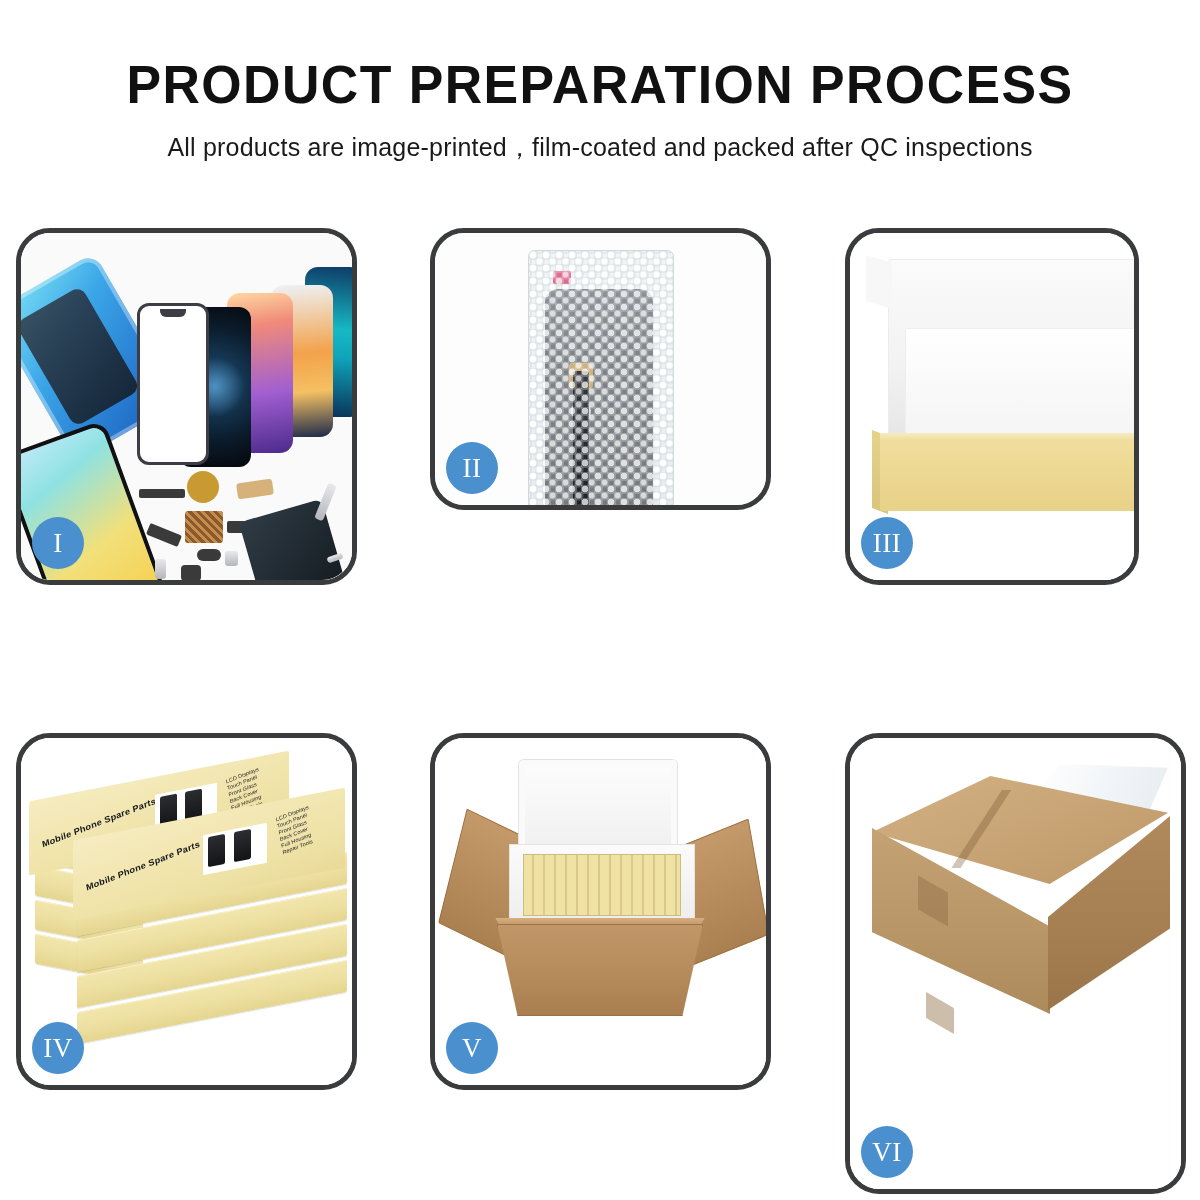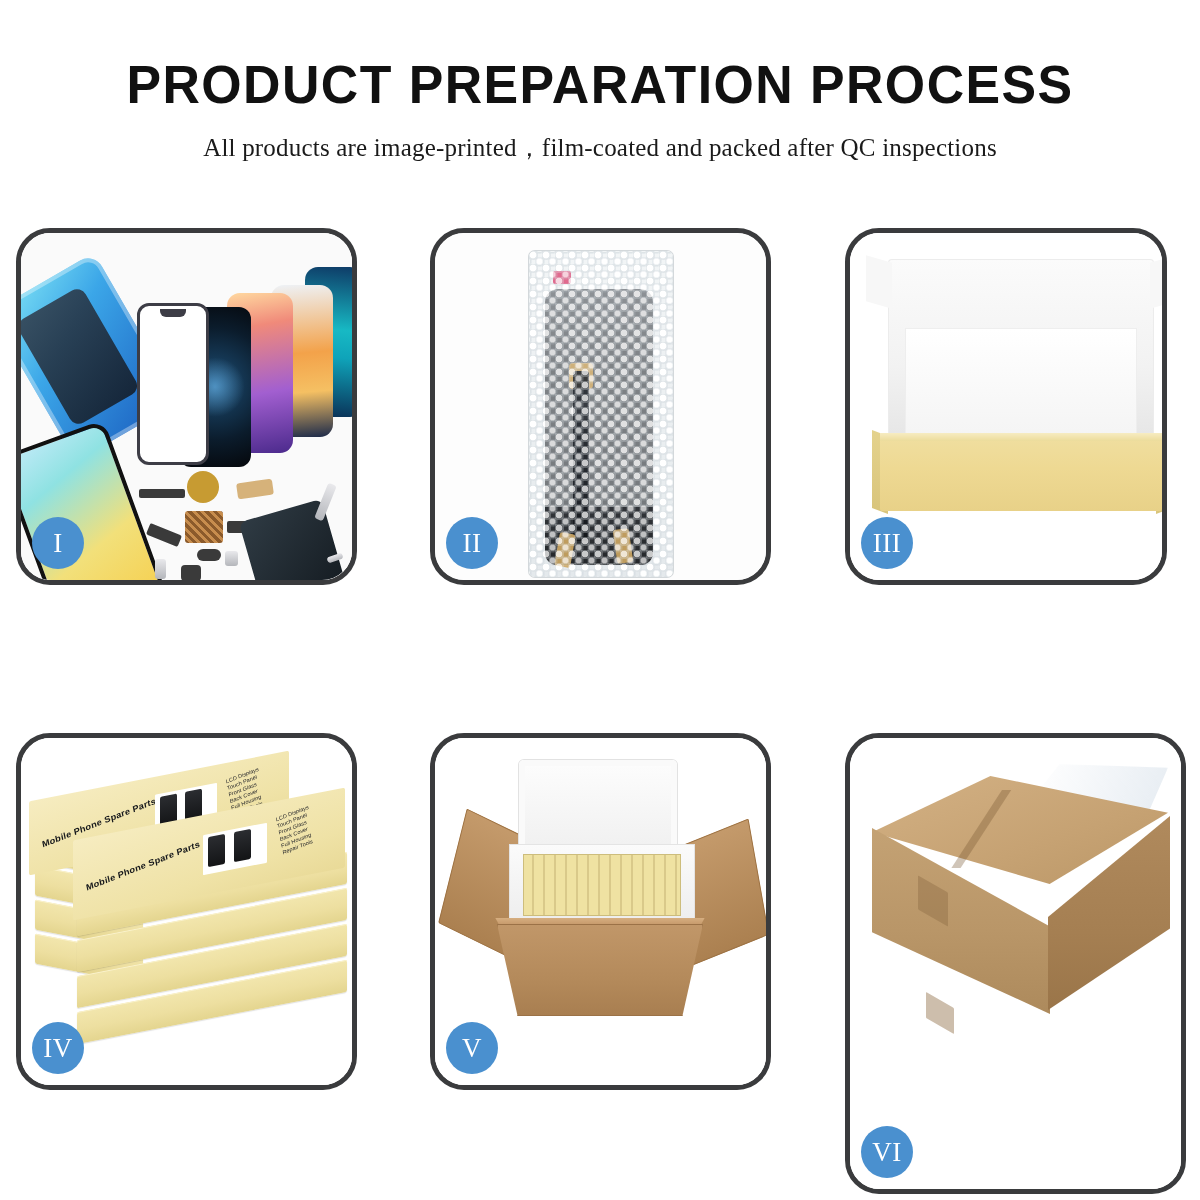--- a/index.html
+++ b/index.html
@@ -29,21 +29,21 @@
     font-size: 54px;
     font-weight: 700;
     letter-spacing: 1.5px;
     color: #111111;
     line-height: 1.05;
     margin: 0;
     transform: scaleX(0.96);
     white-space: nowrap;
   }
   .page-subtitle {
-    font-family: Liberation Serif, serif;
+    font-family: Liberation Sans, sans-serif;
     font-size: 25px;
     font-weight: 400;
     color: #1a1a1a;
     letter-spacing: 0.2px;
     margin: 18px 0 0 0;
     white-space: nowrap;
   }
 
   
   .grid {
@@ -63,22 +63,22 @@
   }
   .panel-inner {
     position: absolute;
     inset: 0;
     border-radius: 30px;
     overflow: hidden;
     background: #fdfdfd;
   }
   
   .p1 { left: 16px;  top: 0px;   width: 341px; height: 357px; }
-  .p2 { left: 430px; top: 0px;   width: 341px; height: 357px; }
-  .p3 { left: 845px; top: 0px;   width: 322px; height: 357px; }
+  .p2 { left: 430px; top: 0px;   width: 341px; height: 282px; }
+  .p3 { left: 845px; top: 0px;   width: 294px; height: 357px; }
   
   .p4 { left: 16px;  top: 505px; width: 341px; height: 357px; }
   .p5 { left: 430px; top: 505px; width: 341px; height: 357px; }
   .p6 { left: 845px; top: 505px; width: 341px; height: 461px; }
 
   
   .badge {
     position: absolute;
     left: 11px;
     bottom: 11px;

